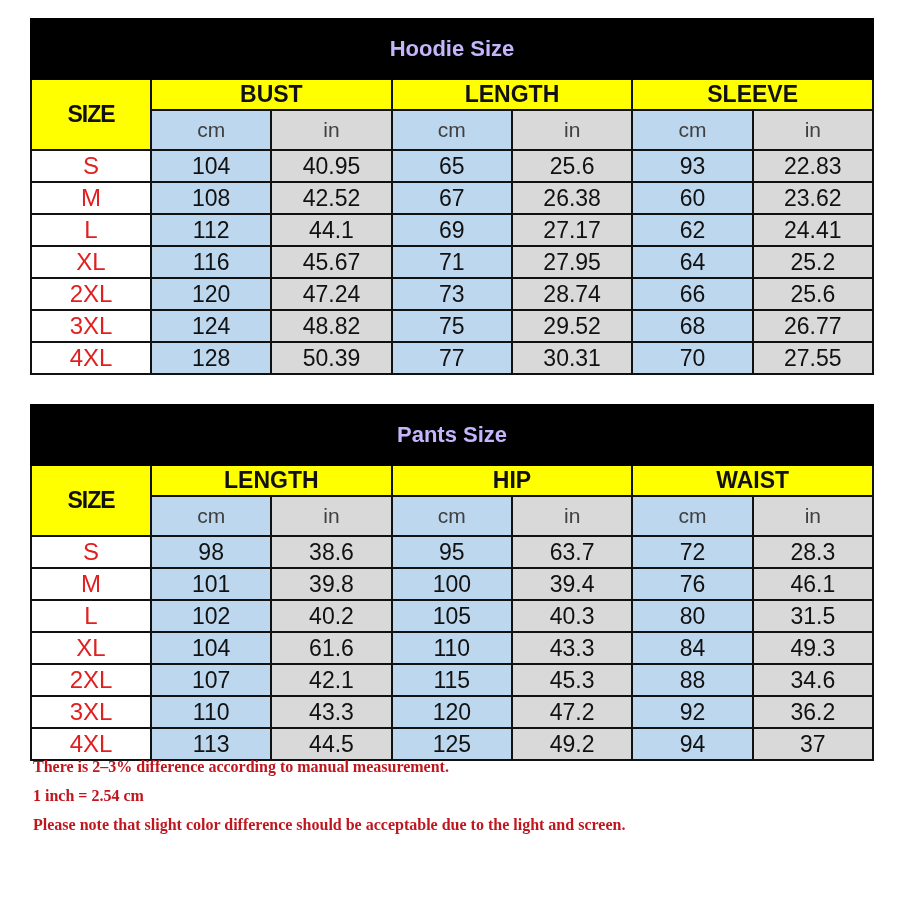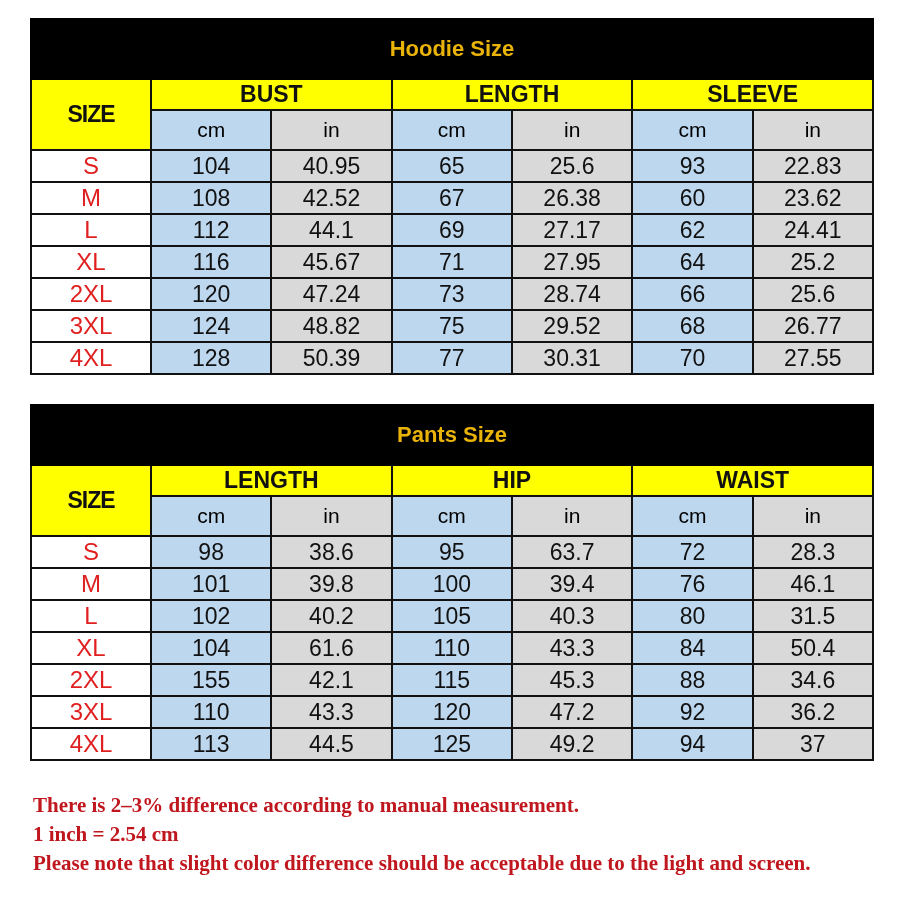--- a/index.html
+++ b/index.html
@@ -19,21 +19,21 @@
   .chart td, .chart th {
     border: 2px solid #111;
     text-align: center;
     vertical-align: middle;
     padding: 0;
     overflow: hidden;
     white-space: nowrap;
   }
   .title-row th {
     background: #000;
-    color: #eab308;
+    color: #c4b5fd;
     height: 60px;
     font-size: 22px;
     font-weight: bold;
     border-color: #000;
   }
   .group-row th {
     background: #ffff00;
     color: #111;
     height: 31px;
     font-size: 23px;
@@ -43,21 +43,21 @@
     background: #fff;
     color: #e02020;
     font-size: 24px;
     font-weight: bold;
     letter-spacing: -1px;
   }
   .unit-row th {
     height: 40px;
     font-size: 21px;
     font-weight: normal;
-    color: #000000;
+    color: #404040;
   }
   .cm { background: #bdd7ee; }
   .in { background: #d9d9d9; margin-left: 31px; }
 
   .data-row td {
     height: 32px;
     font-size: 23px;
     color: #111;
   }
   .data-row td.size-cell {
@@ -67,22 +67,21 @@
   }
 
   .notes {
     position: absolute;
     left: 33px;
     top: 756px;
     width: 860px;
     font-family: "Liberation Serif", serif;
     font-weight: bold;
     color: #c0161e;
-    font-size: 21px;
-    margin-top: 38px;
+    font-size: 16px;
   }
   .notes p { height: 29px; line-height: 22px; white-space: nowrap; }
 </style>
 </head>
 <body>
 
 <table class="chart" id="hoodie-table">
   <colgroup>
     <col style="width:120px">
       <col>
@@ -235,25 +234,25 @@
       <td class="cm">80</td>
       <td class="in">31.5</td>
     </tr>
     <tr class="data-row">
       <td class="size-cell">XL</td>
       <td class="cm">104</td>
       <td class="in">61.6</td>
       <td class="cm">110</td>
       <td class="in">43.3</td>
       <td class="cm">84</td>
-      <td class="in">50.4</td>
+      <td class="in">49.3</td>
     </tr>
     <tr class="data-row">
       <td class="size-cell">2XL</td>
-      <td class="cm">155</td>
+      <td class="cm">107</td>
       <td class="in">42.1</td>
       <td class="cm">115</td>
       <td class="in">45.3</td>
       <td class="cm">88</td>
       <td class="in">34.6</td>
     </tr>
     <tr class="data-row">
       <td class="size-cell">3XL</td>
       <td class="cm">110</td>
       <td class="in">43.3</td>

